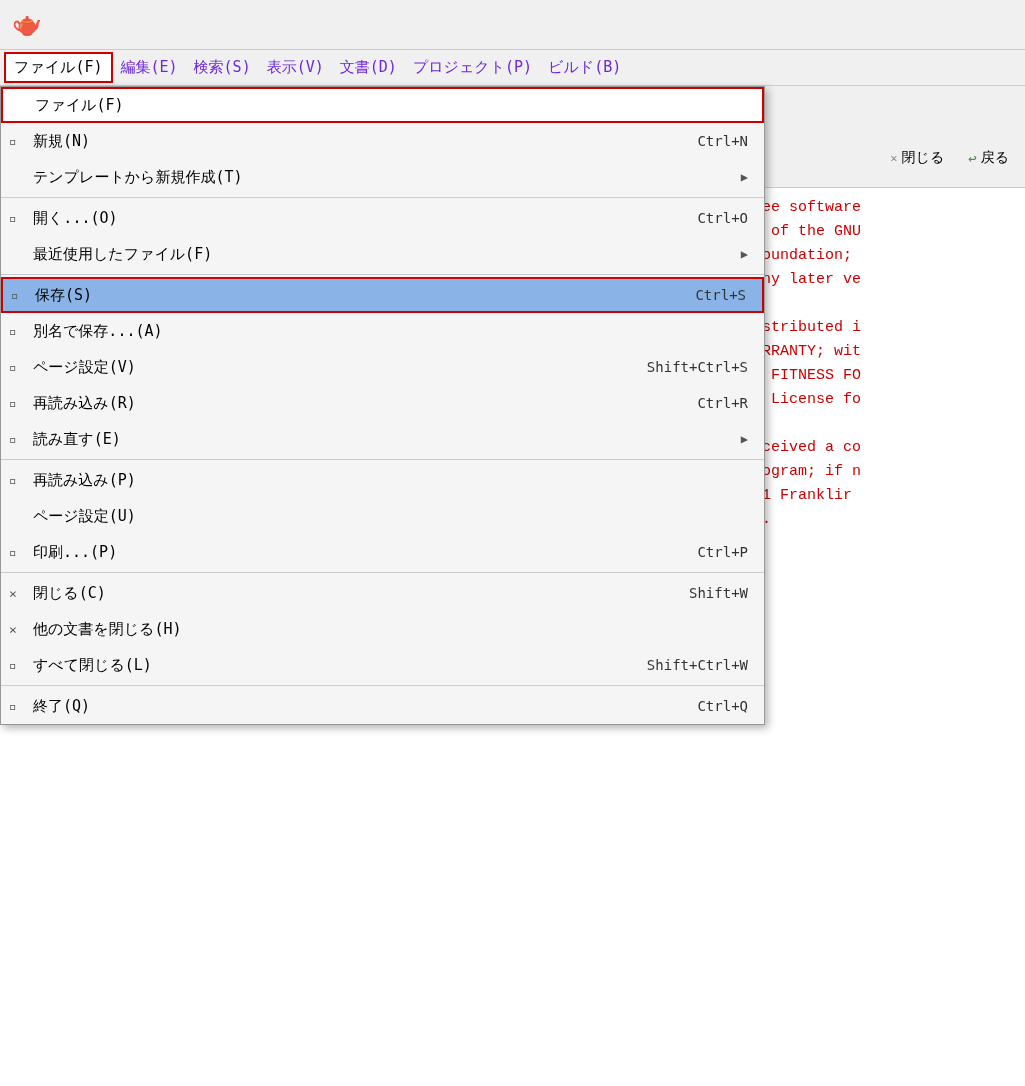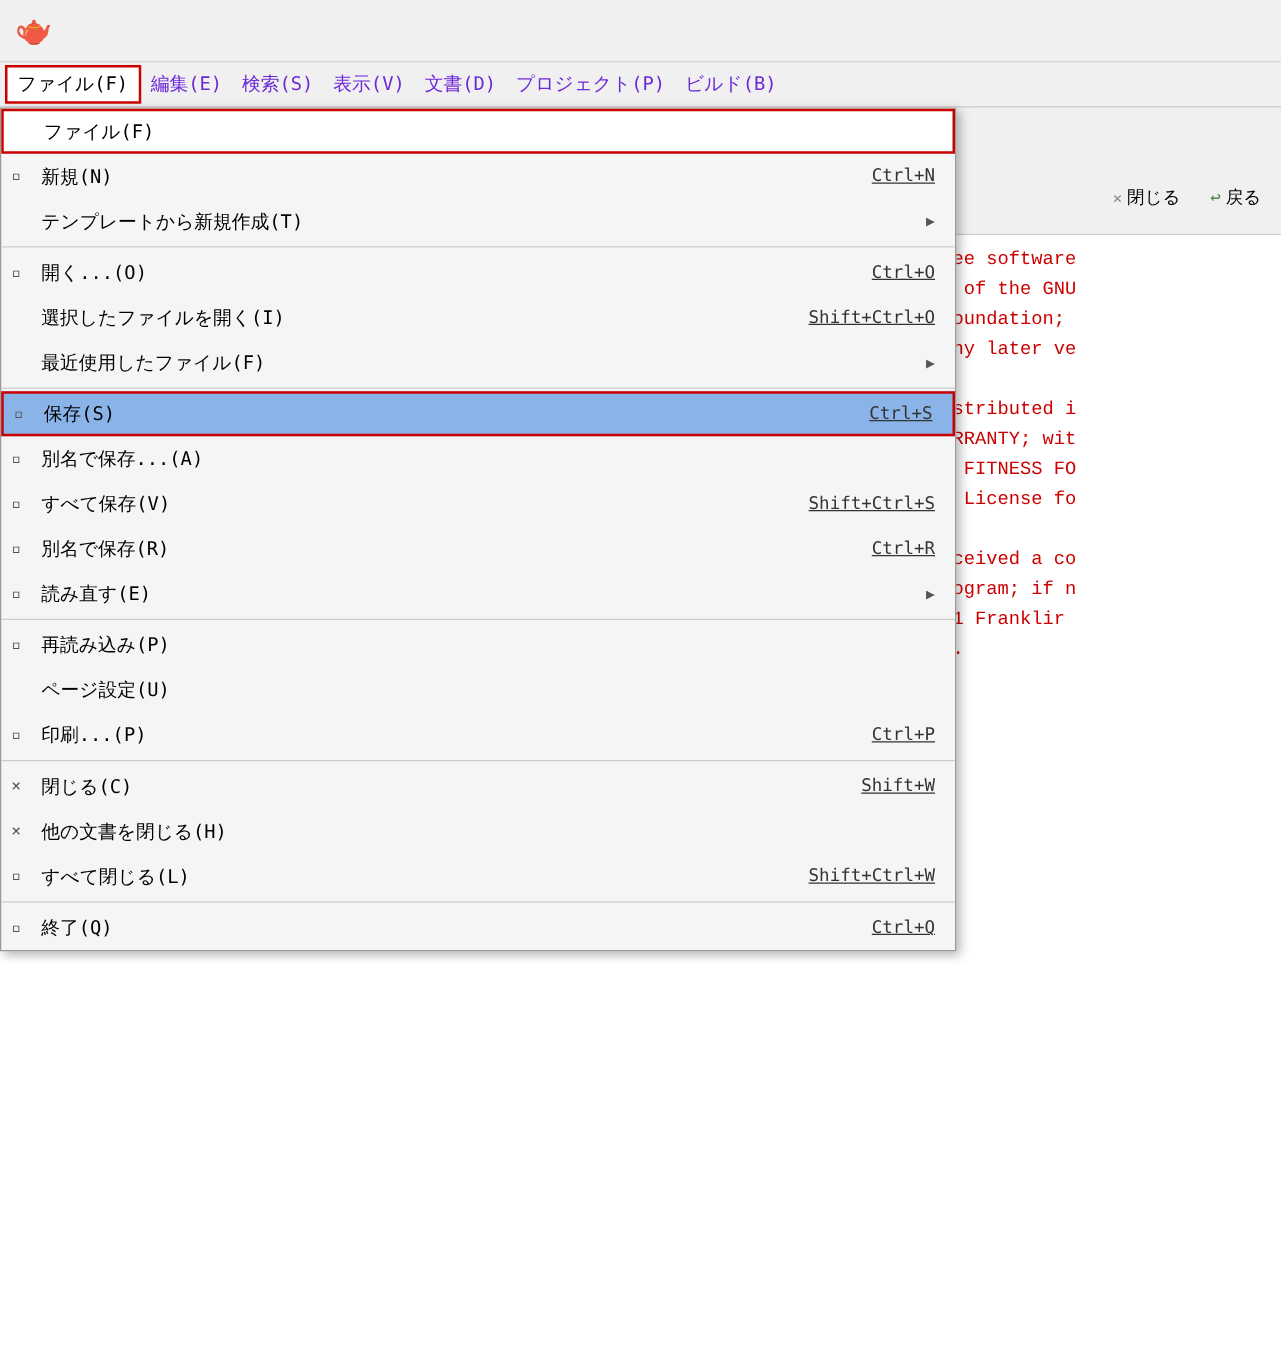--- a/index.html
+++ b/index.html
@@ -141,21 +141,20 @@
       position: absolute;
       left: 8px;
       font-size: 13px;
       color: #555;
     }
 
     .menu-item .shortcut {
       font-size: 14px;
       color: #333;
       margin-left: 24px;
-      text-decoration: underline;
     }
 
     .menu-item .arrow {
       font-size: 12px;
       color: #555;
     }
 
     .menu-separator {
       height: 1px;
       background: #ccc;
@@ -239,25 +238,20 @@
   </div>
 
   <div class="menu-separator"></div>
 
   <div class="menu-item">
     <span class="item-icon">▫</span>
     <span>開く...(O)</span>
     <span class="shortcut">Ctrl+O</span>
   </div>
 
-  <div class="menu-item">
-    <span class="item-icon"></span>
-    <span>選択したファイルを開く(I)</span>
-    <span class="shortcut">Shift+Ctrl+O</span>
-  </div>
 
   <div class="menu-item">
     <span class="item-icon"></span>
     <span>最近使用したファイル(F)</span>
     <span class="arrow">▶</span>
   </div>
 
   <div class="menu-separator"></div>
 
   <div class="menu-item highlighted">
@@ -267,27 +261,27 @@
   </div>
 
   <div class="menu-item">
     <span class="item-icon">▫</span>
     <span>別名で保存...(A)</span>
     <span class="shortcut"></span>
   </div>
 
   <div class="menu-item">
     <span class="item-icon">▫</span>
-    <span>すべて保存(V)</span>
+    <span>ページ設定(V)</span>
     <span class="shortcut">Shift+Ctrl+S</span>
   </div>
 
   <div class="menu-item">
     <span class="item-icon">▫</span>
-    <span>別名で保存(R)</span>
+    <span>再読み込み(R)</span>
     <span class="shortcut">Ctrl+R</span>
   </div>
 
   <div class="menu-item">
     <span class="item-icon">▫</span>
     <span>読み直す(E)</span>
     <span class="arrow">▶</span>
   </div>
 
   <div class="menu-separator"></div>

